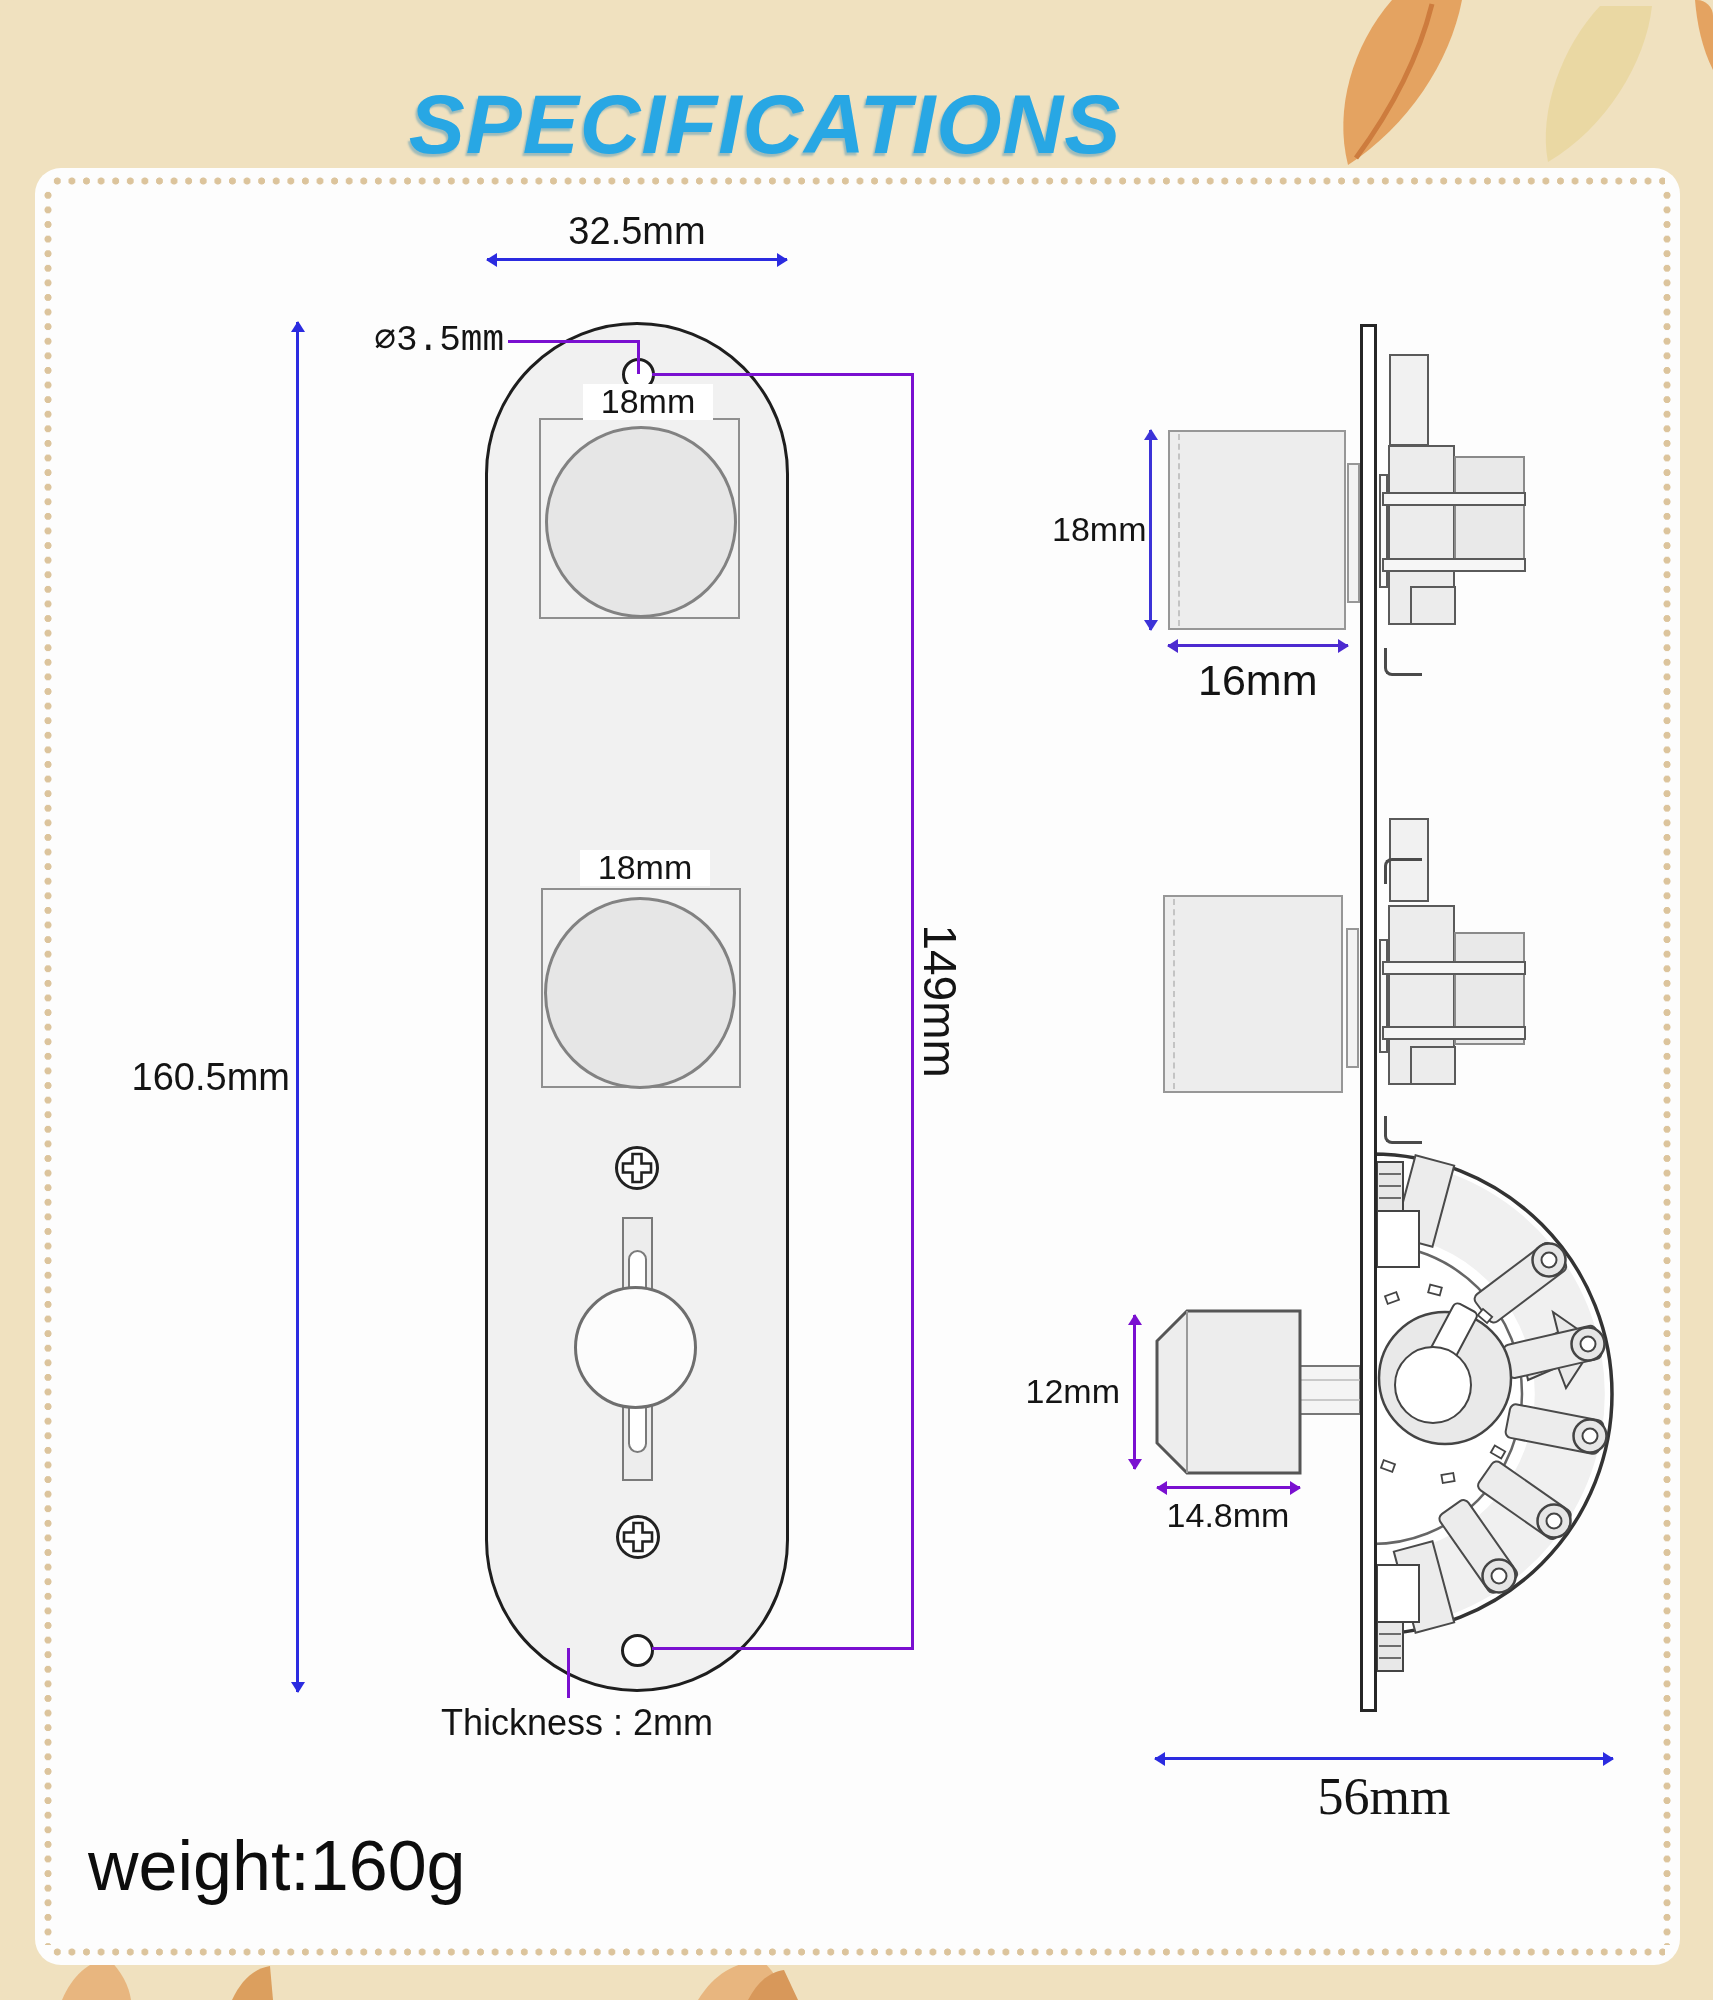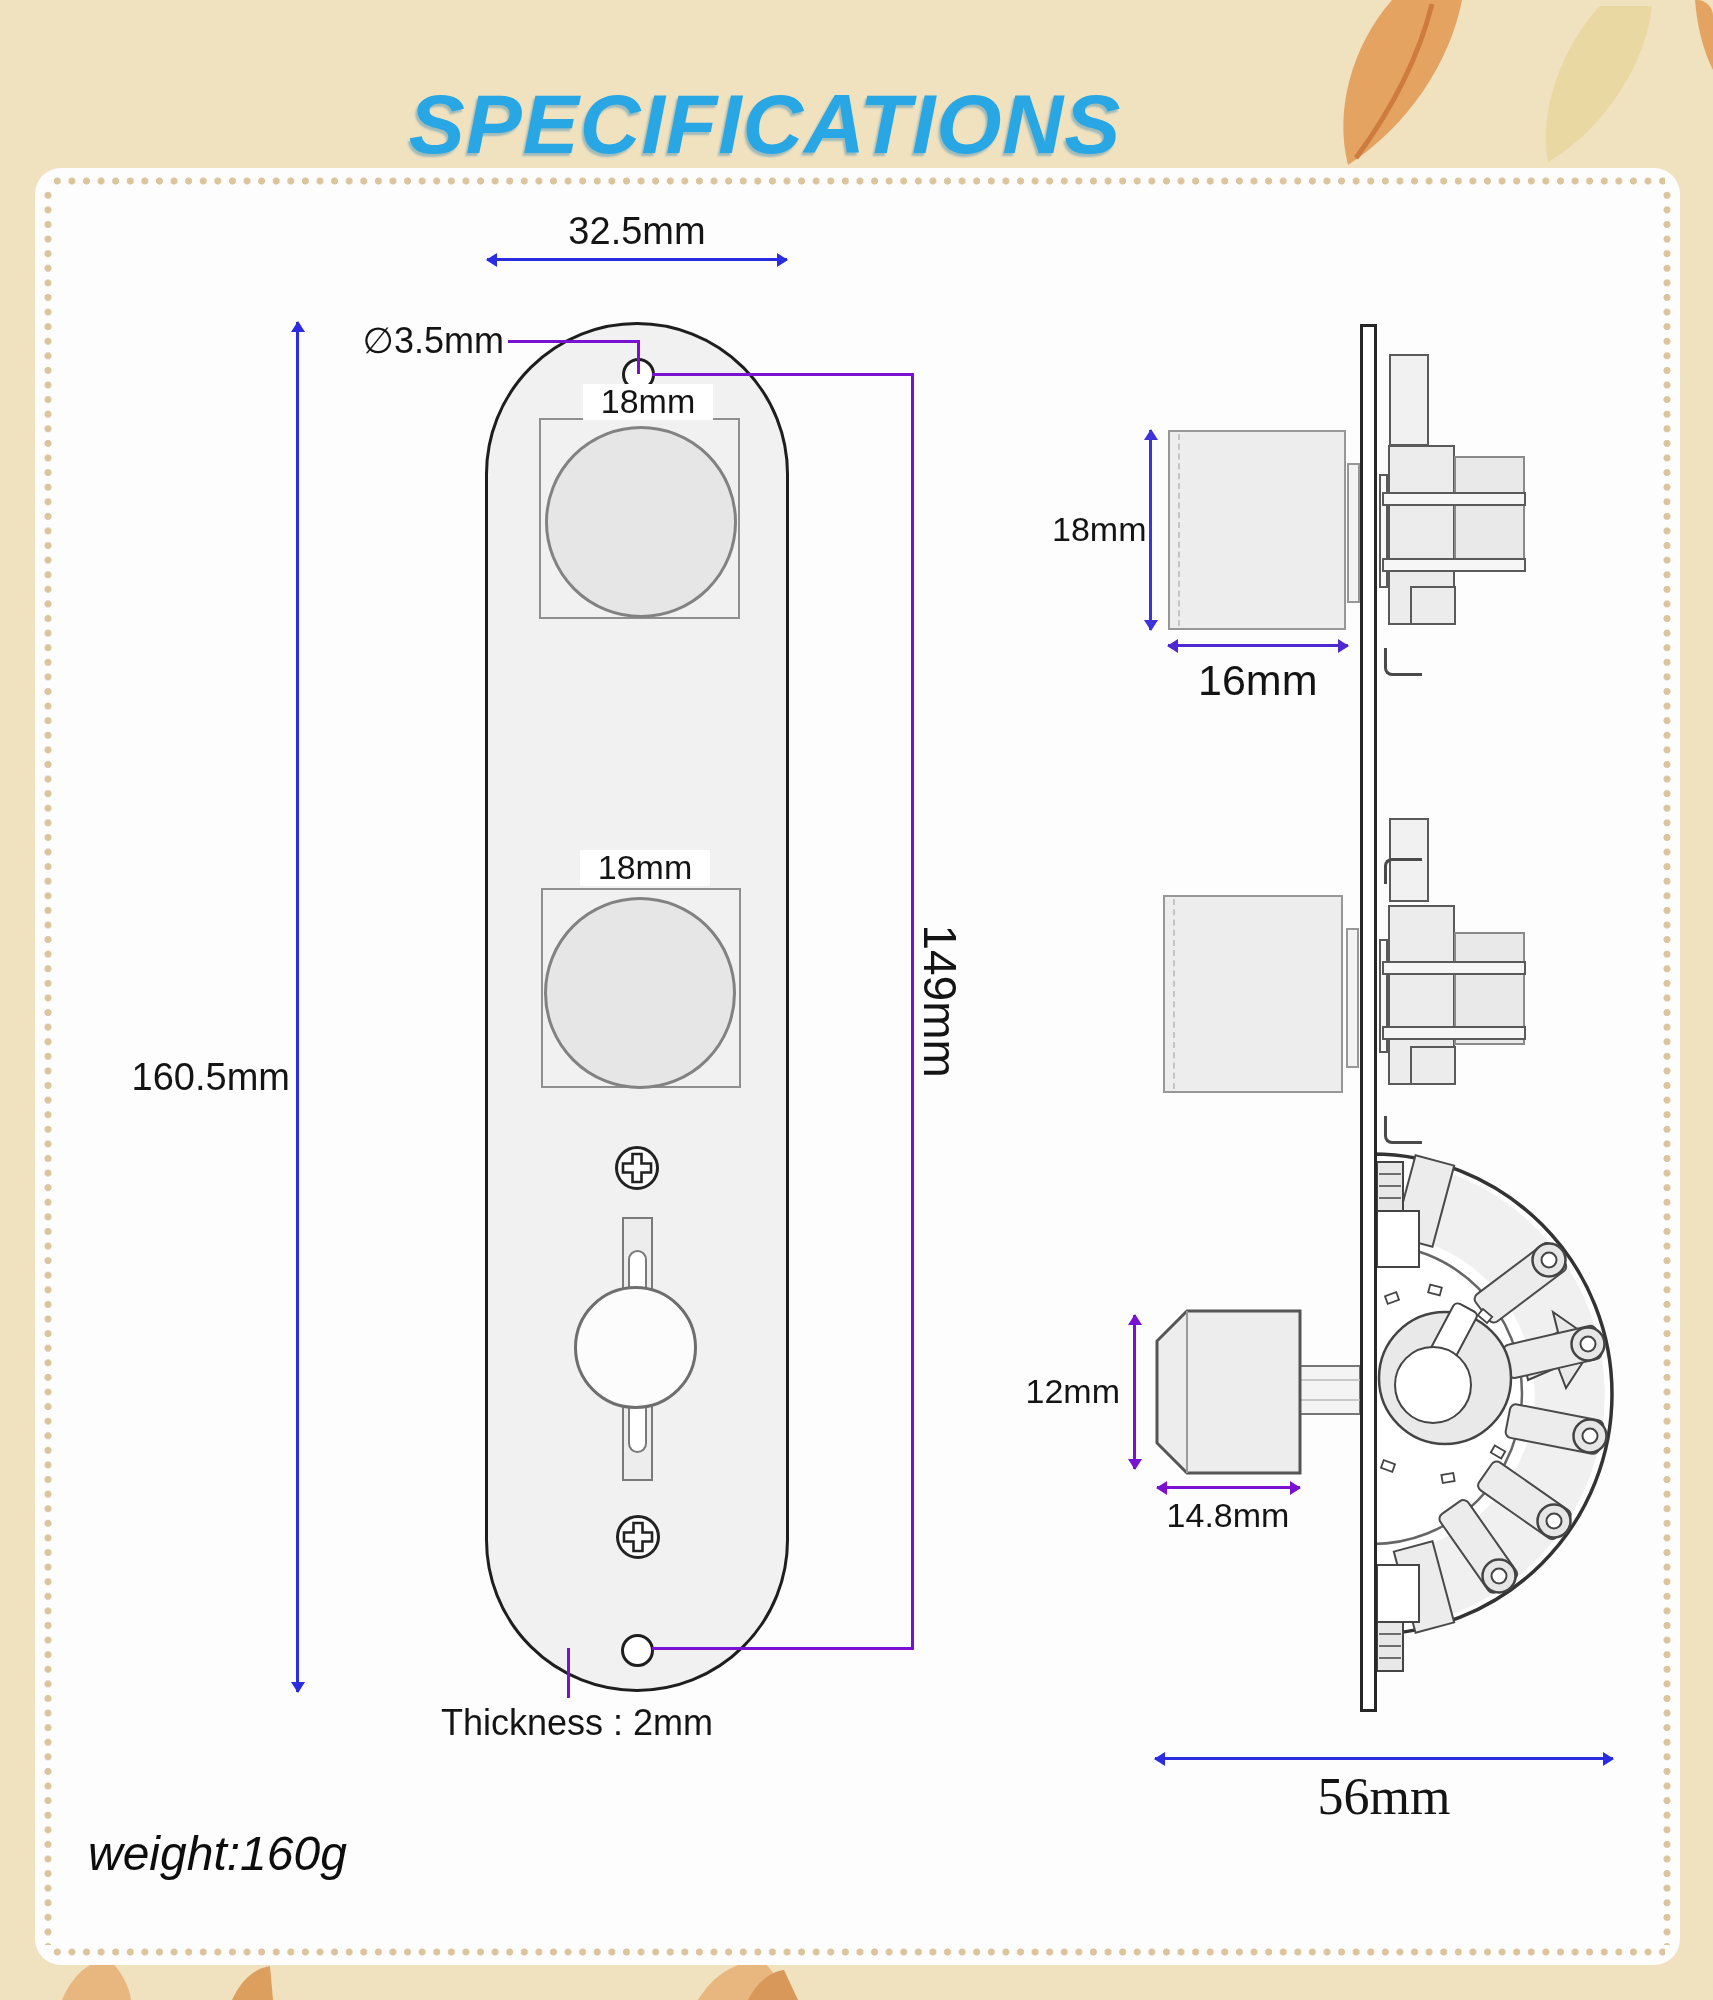--- a/index.html
+++ b/index.html
@@ -52,21 +52,21 @@
   .sv-nut{border:2px solid #979797;background:#f3f3f3;}
   .sv-bracket{border:2px solid #5a5a5a;background:#fafafa;}
   .sv-body{border:2.5px solid #5a5a5a;background:#ececec;}
   .sv-step{border:2.5px solid #5a5a5a;background:#ececec;}
   .sv-casing{border:2px solid #8a8a8a;background:#e9e9e9;}
   .sv-pin{border:2px solid #5a5a5a;background:#f6f6f6;}
   .sv-tab{border:2px solid #5a5a5a;background:#f1f1f1;}
   .hook-b{border-left:3px solid #4a4a4a;border-bottom:3px solid #4a4a4a;border-bottom-left-radius:8px;}
   .hook-t{border-left:3px solid #4a4a4a;border-top:3px solid #4a4a4a;border-top-left-radius:8px;}
   .dimlayer{z-index:8;}
-  #weight{position:absolute;left:88px;top:1826px;font-size:48px;color:#0d0d0d;font-style:italic;}
+  #weight{position:absolute;left:88px;top:1826px;font-size:70px;color:#0d0d0d;}
   #dim-149{transform:rotate(90deg);}
   svg{position:absolute;}
 </style>
 </head>
 <body>
 
 <div id="canvas">
 
   <svg width="1713" height="2000" viewBox="0 0 1713 2000" style="left:0;top:0;z-index:0;">
     <path d="M 1462 0 C 1450 62 1408 126 1348 165 C 1334 110 1352 46 1392 0 Z" fill="#e4a361"></path>
@@ -110,21 +110,21 @@
   <div class="outline" style="left:622px;top:1217px;width:31px;height:264px;border:2.5px solid #7a7a7a;background:#ededed;z-index:3;"></div>
   <div class="outline" style="left:628px;top:1250px;width:19px;height:203px;border:2.5px solid #7a7a7a;border-radius:10px;background:#fff;z-index:3;"></div>
   <div class="outline" style="left:574px;top:1286px;width:123px;height:123px;border:3px solid #6e6e6e;border-radius:50%;background:#fcfcfc;z-index:4;"></div>
 
   <div class="dimh dimlayer" style="left:487px;top:258px;width:300px;color:#2b2be0;"></div>
   <div class="lbl dimlayer" style="left:537px;top:212px;width:200px;text-align:center;font-size:38px;">32.5mm</div>
 
   <div class="dimv dimlayer" style="left:296px;top:322px;height:1370px;color:#2b2be0;"></div>
   <div class="lbl dimlayer" style="left:128px;top:1058px;width:162px;text-align:right;font-size:38px;">160.5mm</div>
 
-  <div class="lbl dimlayer" style="left:352px;top:322px;width:152px;text-align:right;">∅3.5mm</div>
+  <div class="lbl dimlayer" style="left:352px;top:322px;width:152px;text-align:right;font-family:Liberation Mono, monospace;">∅3.5mm</div>
   <div class="leadh dimlayer" style="left:508px;top:340px;width:132px;"></div>
   <div class="leadv dimlayer" style="left:637px;top:340px;height:34px;"></div>
 
   <div class="leadh dimlayer" style="left:652px;top:373px;width:262px;"></div>
   <div class="leadv dimlayer" style="left:911px;top:373px;height:1277px;"></div>
   <div class="leadh dimlayer" style="left:652px;top:1647px;width:262px;"></div>
   <div class="lbl dimlayer" id="dim-149" style="left:830px;top:977px;width:220px;text-align:center;font-size:46px;">149mm</div>
 
   <div class="lbl chip dimlayer" style="left:583px;top:384px;width:118px;text-align:center;font-size:34px;z-index:6;">18mm</div>
   <div class="lbl chip dimlayer" style="left:580px;top:850px;width:118px;text-align:center;font-size:34px;z-index:6;">18mm</div>

